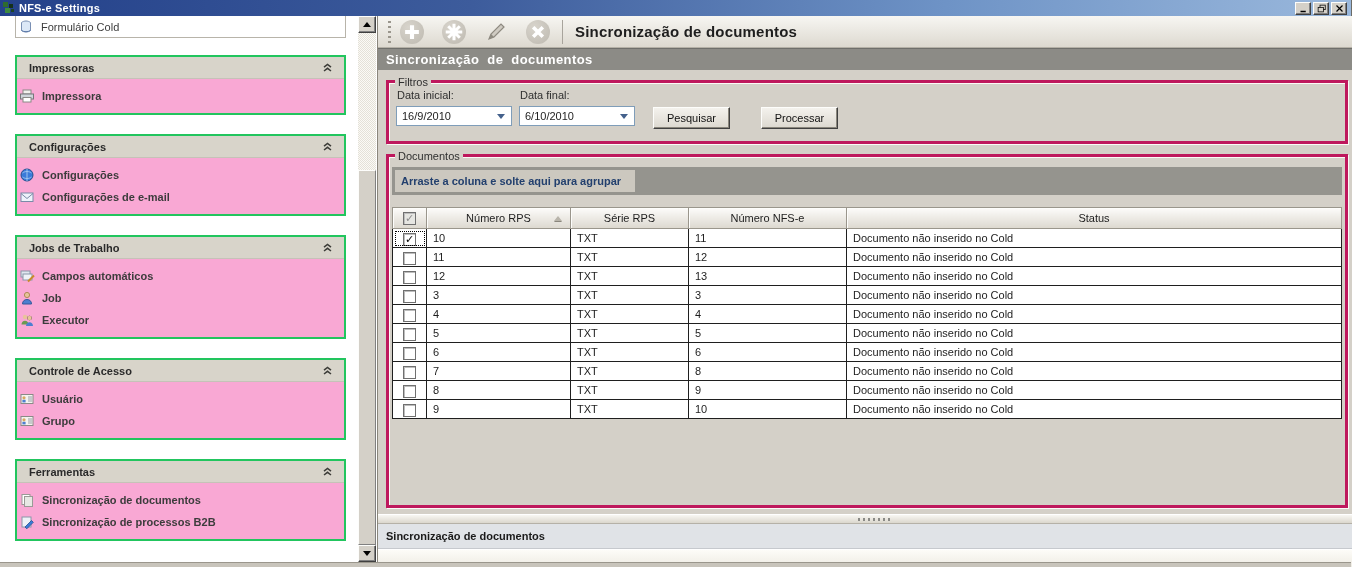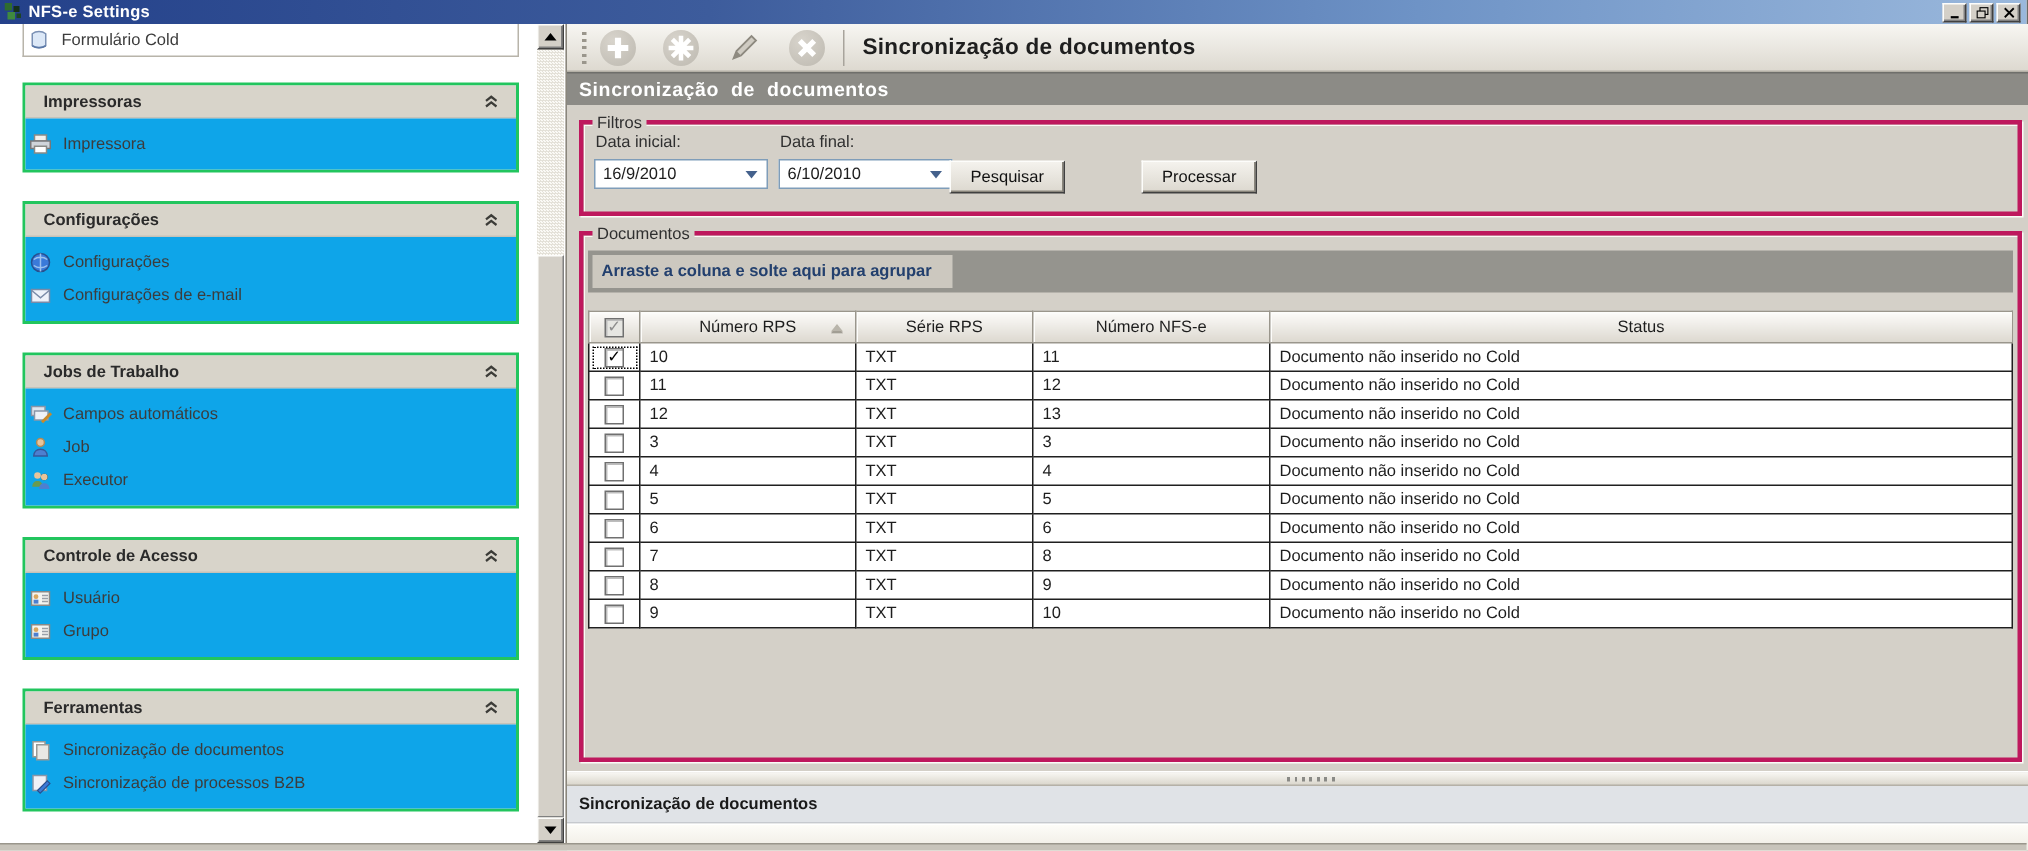--- a/index.html
+++ b/index.html
@@ -19,21 +19,21 @@
   .win-btn svg { width:9px; height:9px; }
 
   
   .sidebar { position:absolute; left:0; top:16px; width:358px; height:546px; background:#fff; overflow:hidden; }
   .partial-box { margin:0 0 17px 15px; width:331px; height:30px; border:1px solid #b8b4aa; border-top:none;
     display:flex; align-items:center; gap:7px; padding-left:18px; background:#fff; }
   .section { margin:0 14px 19px 15px; width:331px; border:2px solid #22c55e; background:#fff; }
   .section-header { height:22px; background:#d8d4ca; border-bottom:1px solid #c6c2b8; display:flex; align-items:center;
     padding:0 10px 0 12px; font-weight:bold; color:#2a2a2a; cursor:default; }
   .section-header .chev { margin-left:auto; width:13px; height:13px; }
-  .section-items { padding:6px 0 6px 0; background:#0ea5e9; }
+  .section-items { padding:6px 0 6px 0; background:#f9a8d4;font-weight:bold; }
   .item { height:22px; display:flex; align-items:center; gap:7px; padding-left:2px; color:#3c3c3c; cursor:default; }
   .icon16 { width:16px; height:16px; flex:0 0 16px; display:inline-flex; }
   .icon16 svg { width:16px; height:16px; }
 
   
   .v-scroll { position:absolute; left:358px; top:16px; width:18px; height:546px; background:#f1efe9;
     background-image:repeating-conic-gradient(#fbfaf6 0 25%,#e4e1d8 0 50%); background-size:2px 2px; }
   .scroll-btn { position:absolute; left:0; width:18px; height:17px; background:#d4d0c8; border:1px solid;
     border-color:#fdfdfb #404040 #404040 #fdfdfb; box-shadow:inset -1px -1px 0 #808080;
     display:flex; align-items:center; justify-content:center; }
@@ -68,21 +68,21 @@
   .filters .lbl { position:absolute; color:#2f2f2f; }
   .lbl-start { left:8px; top:6px; }  .lbl-end { left:131px; top:6px; }
   .combo { position:absolute; top:23px; width:116px; height:20px; background:#fff; border:1px solid #7f9db9;
     display:flex; align-items:center; padding-left:5px; cursor:default; }
   .combo-start { left:7px; } .combo-end { left:130px; }
   .combo-arrow { margin-left:auto; margin-right:6px; width:0; height:0;
     border-left:4px solid transparent; border-right:4px solid transparent; border-top:5px solid #44618c; }
   .push-btn { position:absolute; top:24px; width:77px; height:22px; background:linear-gradient(#f4f2ed,#dcd8cf);
     border:1px solid; border-color:#fdfdfb #404040 #404040 #fdfdfb; box-shadow:inset -1px -1px 0 #8a867c;
     font-family:inherit; font-size:11px; color:#111; }
-  .btn-search { left:244px; } .btn-process { left:372px; }
+  .btn-search { left:264px; } .btn-process { left:372px; }
 
   .documents { margin:10px 4px 0 8px; height:354px; padding:10px 3px 0 3px; }
   .group-band { height:28px; background:#95948e; padding:3px; }
   .group-hint { width:240px; height:22px; background:#ccc8bf; color:#23406e; font-weight:600;
     display:flex; align-items:center; padding-left:6px; }
 
   table.grid { width:100%; border-collapse:collapse; table-layout:fixed; margin-top:12px; background:#fff; }
   .grid th { height:21px; background:linear-gradient(#fcfbf9,#dcd8cf); border:1px solid #9a968c;
     box-shadow:inset 1px 1px 0 #fdfdfb; font-weight:normal; color:#1d1d1d; position:relative; }
   .grid td { height:19px; border:1px solid #1f1f1f; background:#fff; padding:0 0 0 6px; line-height:18px;

